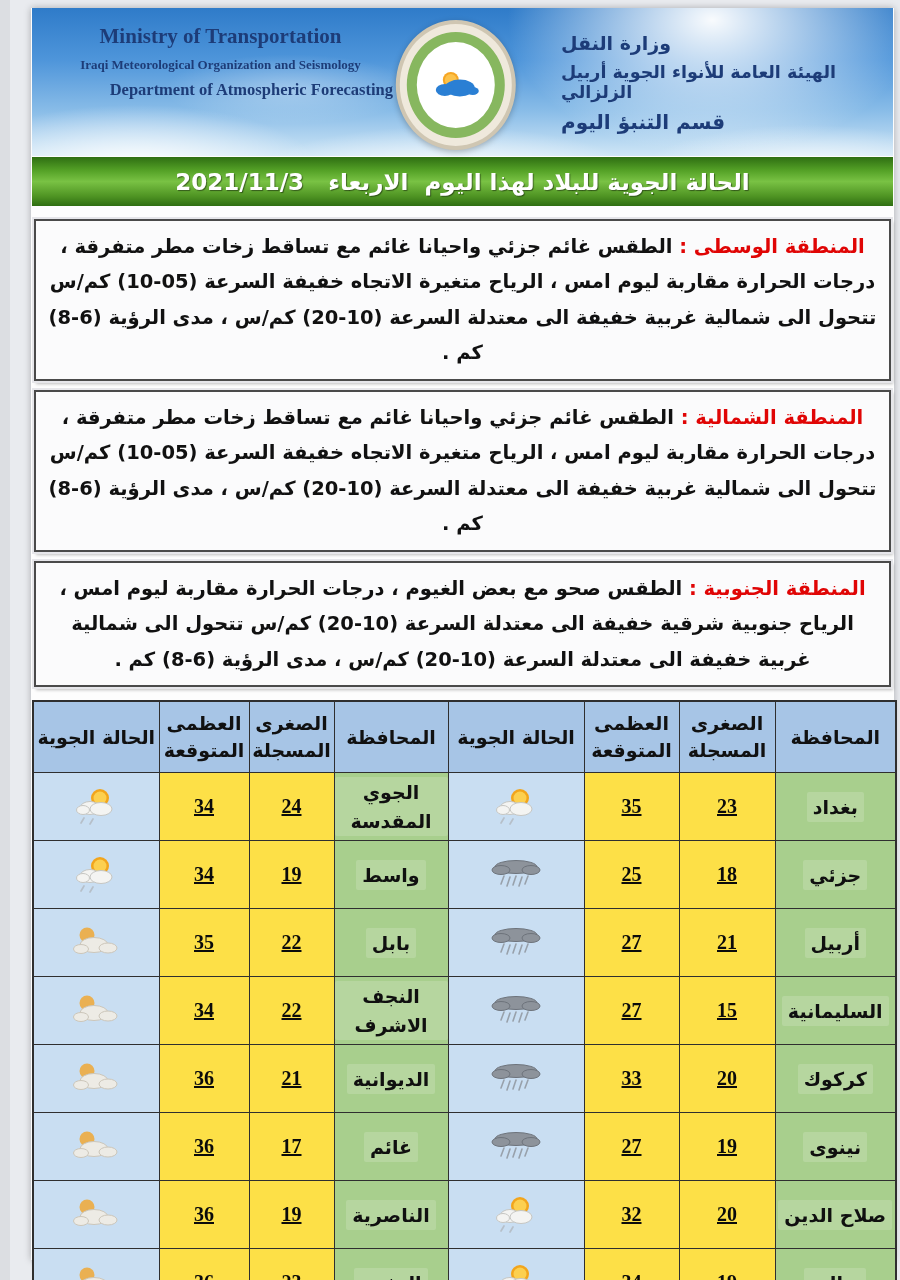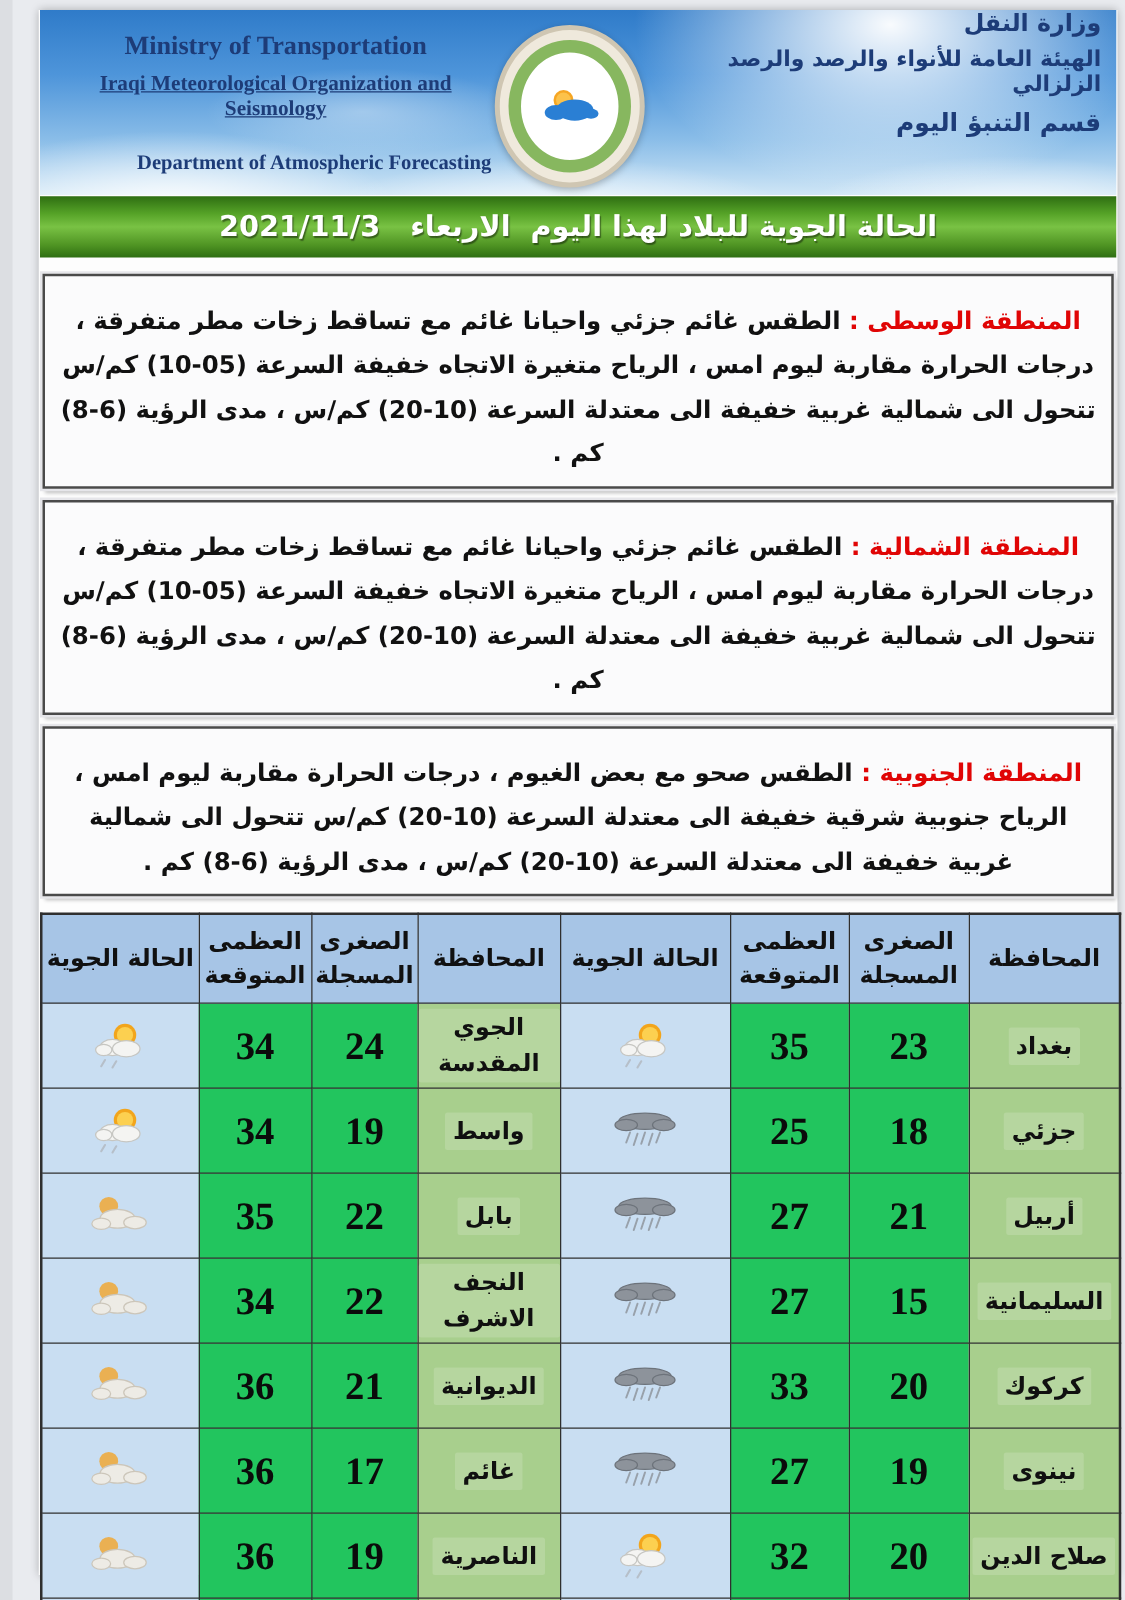--- a/index.html
+++ b/index.html
@@ -23,24 +23,24 @@
       radial-gradient(ellipse 300px 80px at 48% 115%, rgba(255,255,255,.9), rgba(255,255,255,0) 65%),
       radial-gradient(ellipse 240px 70px at 90% 112%, rgba(255,255,255,.85), rgba(255,255,255,0) 70%),
       radial-gradient(ellipse 180px 50px at 30% 55%, rgba(255,255,255,.35), rgba(255,255,255,0) 70%),
       linear-gradient(180deg,#2f7bc9 0%,#4e95da 35%,#8abde8 70%,#cfe6f6 100%);
   }
   .org-en{
     position:absolute;left:16px;top:16px;width:345px;text-align:center;
     color:#1d3c78;font-family:"Liberation Serif","DejaVu Serif",serif;font-weight:bold;
   }
   .org-en .l1{font-size:21px;margin-bottom:8px;}
-  .org-en .l2{font-size:17px;margin-bottom:23px;text-decoration:underline;}
+  .org-en .l2{font-size:13px;margin-bottom:7px;}
   .org-en .l3{font-size:16.5px;text-align:right;}
   .org-ar{
-    position:absolute;right:12px;top:0;width:320px;text-align:right;direction:rtl;
+    position:absolute;right:12px;top:24px;width:320px;text-align:left;direction:rtl;
     color:#1d3c78;font-weight:bold;
   }
   .org-ar .l1{font-size:19px;margin-bottom:8px;}
   .org-ar .l2{font-size:17.5px;margin-bottom:8px;}
   .org-ar .l3{font-size:20px;}
   .logo{
     position:absolute;left:50%;top:12px;transform:translateX(-56%);
     width:112px;height:122px;border-radius:50%;
     background:#efe9dc;border:4px solid #cfc6b2;
     display:flex;align-items:center;justify-content:center;
@@ -59,43 +59,43 @@
   .title-bar h1{
     margin:0;color:#ffffff;font-size:23px;font-weight:bold;direction:rtl;
     white-space:pre;text-shadow:1px 1px 1px rgba(0,0,0,.45);
   }
   
   .regions{padding:13px 2px 0 2px;}
   .region-box{
     direction:rtl;text-align:center;
     background:#fbfbfc;border:2px solid #4a4a4a;
     box-shadow:0 0 0 2px #e6e6ea,2px 3px 3px rgba(0,0,0,.25);
-    margin:0 1px 9px 1px;padding:18px 12px 8px 12px;
+    margin:0 1px 9px 1px;padding:8px 12px 8px 12px;
     font-size:19.5px;font-weight:bold;color:#111;line-height:1.82;
     min-height:86px;
   }
   .region-label{color:#e00505;}
   
   .table-wrap{padding:4px 1px 0 1px;}
   table.forecast{
     width:100%;border-collapse:collapse;table-layout:fixed;
     border:2px solid #2f2f2f;
   }
   table.forecast th,table.forecast td{
     border:1.6px solid #2f2f2f;text-align:center;vertical-align:middle;padding:0;
   }
   table.forecast th{
     background:var(--blue-head);color:#111;font-size:19px;font-weight:bold;
     height:70px;line-height:1.45;direction:rtl;
   }
   th.city-head{background:var(--cell-green);}
   td.cell-icon{background:var(--blue-icon);height:67px;}
   td.cell-num{
-    background:#22c55e;font-family:"Liberation Serif","DejaVu Serif",serif;
-    font-size:31px;font-weight:bold;color:#0b0b0b;
+    background:#fde047;font-family:"Liberation Serif","DejaVu Serif",serif;
+    font-size:20px;font-weight:bold;color:#0b0b0b;text-decoration:underline;
   }
   td.cell-city{background:var(--cell-green);direction:rtl;}
   .city-label{
     display:inline-block;font-size:19px;font-weight:bold;color:#101010;
     background:rgba(255,255,255,.16);padding:1px 6px;border-radius:2px;line-height:1.5;
   }
   td.cell-icon svg{display:block;margin:0 auto;}
 </style>
 </head>
 <body>
@@ -116,21 +116,21 @@
           <circle cx="21" cy="11" r="8" fill="#f6a623"></circle>
           <circle cx="21" cy="11" r="6" fill="#fcc24a"></circle>
           <ellipse cx="30" cy="19" rx="15" ry="8.5" fill="#2a7fd4"></ellipse>
           <ellipse cx="15" cy="21" rx="9" ry="6" fill="#2a7fd4"></ellipse>
           <ellipse cx="43" cy="22" rx="6" ry="4" fill="#2a7fd4"></ellipse>
         </svg>
       </div>
     </div>
     <div class="org-ar">
       <div class="l1">وزارة النقل</div>
-      <div class="l2">الهيئة العامة للأنواء والرصد والرصد الزلزالي</div>
+      <div class="l2">الهيئة العامة للأنواء الجوية أربيل الزلزالي</div>
       <div class="l3">قسم التنبؤ اليوم</div>
     </div>
   </div>
 
   <div class="title-bar">
     <h1>الحالة الجوية للبلاد لهذا اليوم  الاربعاء   2021/11/3</h1>
   </div>
 
   <div class="regions">
     <div class="region-box">

